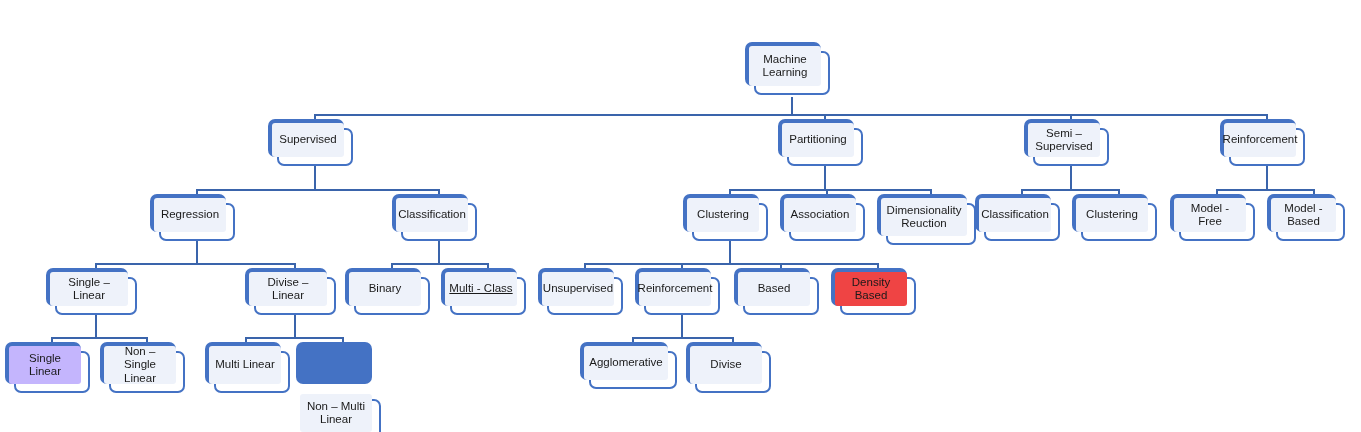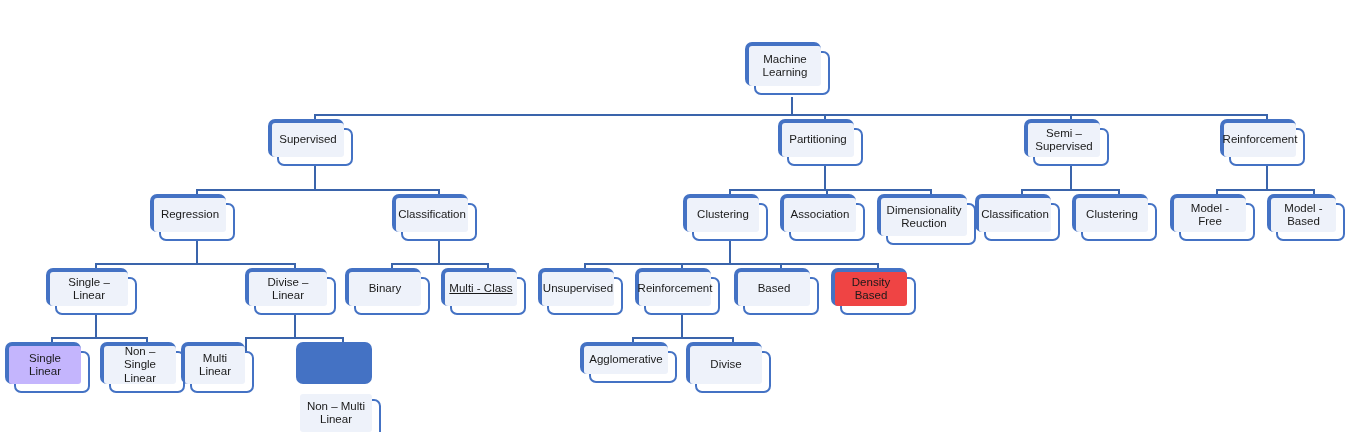--- a/index.html
+++ b/index.html
@@ -263,33 +263,33 @@
         <div class="front" style="border-color: rgb(68, 114, 196);">
           <div class="label" style="background: #c4b5fd; color: rgb(26, 26, 26);">Single Linear</div>
         </div>
       </div>
       <div class="node" style="left: 100px; top: 342px; width: 76px; height: 42px;">
         <div class="back" style="background: rgb(68, 114, 196);"></div>
         <div class="front" style="border-color: rgb(68, 114, 196);">
           <div class="label" style="background: rgb(238, 242, 250); color: rgb(26, 26, 26);">Non – Single<br>Linear</div>
         </div>
       </div>
-      <div class="node" style="left: 181px; top: 342px; width: 64px; height: 42px;">
+      <div class="node" style="left: 205px; top: 342px; width: 76px; height: 42px;">
         <div class="back" style="background: rgb(68, 114, 196);"></div>
         <div class="front" style="border-color: rgb(68, 114, 196);">
           <div class="label" style="background: rgb(238, 242, 250); color: rgb(26, 26, 26);">Multi Linear</div>
         </div>
       </div>
       <div class="node" style="left: 296px; top: 342px; width: 76px; height: 42px;">
         <div class="back" style="background: rgb(68, 114, 196);"></div>
         <div class="front" style="border-color: rgb(68, 114, 196); margin-top: 48px;">
           <div class="label" style="background: rgb(238, 242, 250); color: rgb(26, 26, 26);">Non – Multi<br>Linear</div>
         </div>
       </div>
-      <div class="node" style="left: 580px; top: 342px; width: 88px; height: 32px;">
+      <div class="node" style="left: 580px; top: 342px; width: 88px; height: 38px;">
         <div class="back" style="background: rgb(68, 114, 196);"></div>
         <div class="front" style="border-color: rgb(68, 114, 196);">
           <div class="label" style="background: rgb(238, 242, 250); color: rgb(26, 26, 26);">Agglomerative</div>
         </div>
       </div>
       <div class="node" style="left: 686px; top: 342px; width: 76px; height: 42px;">
         <div class="back" style="background: rgb(68, 114, 196);"></div>
         <div class="front" style="border-color: rgb(68, 114, 196);">
           <div class="label" style="background: rgb(238, 242, 250); color: rgb(26, 26, 26);">Divise</div>
         </div>

